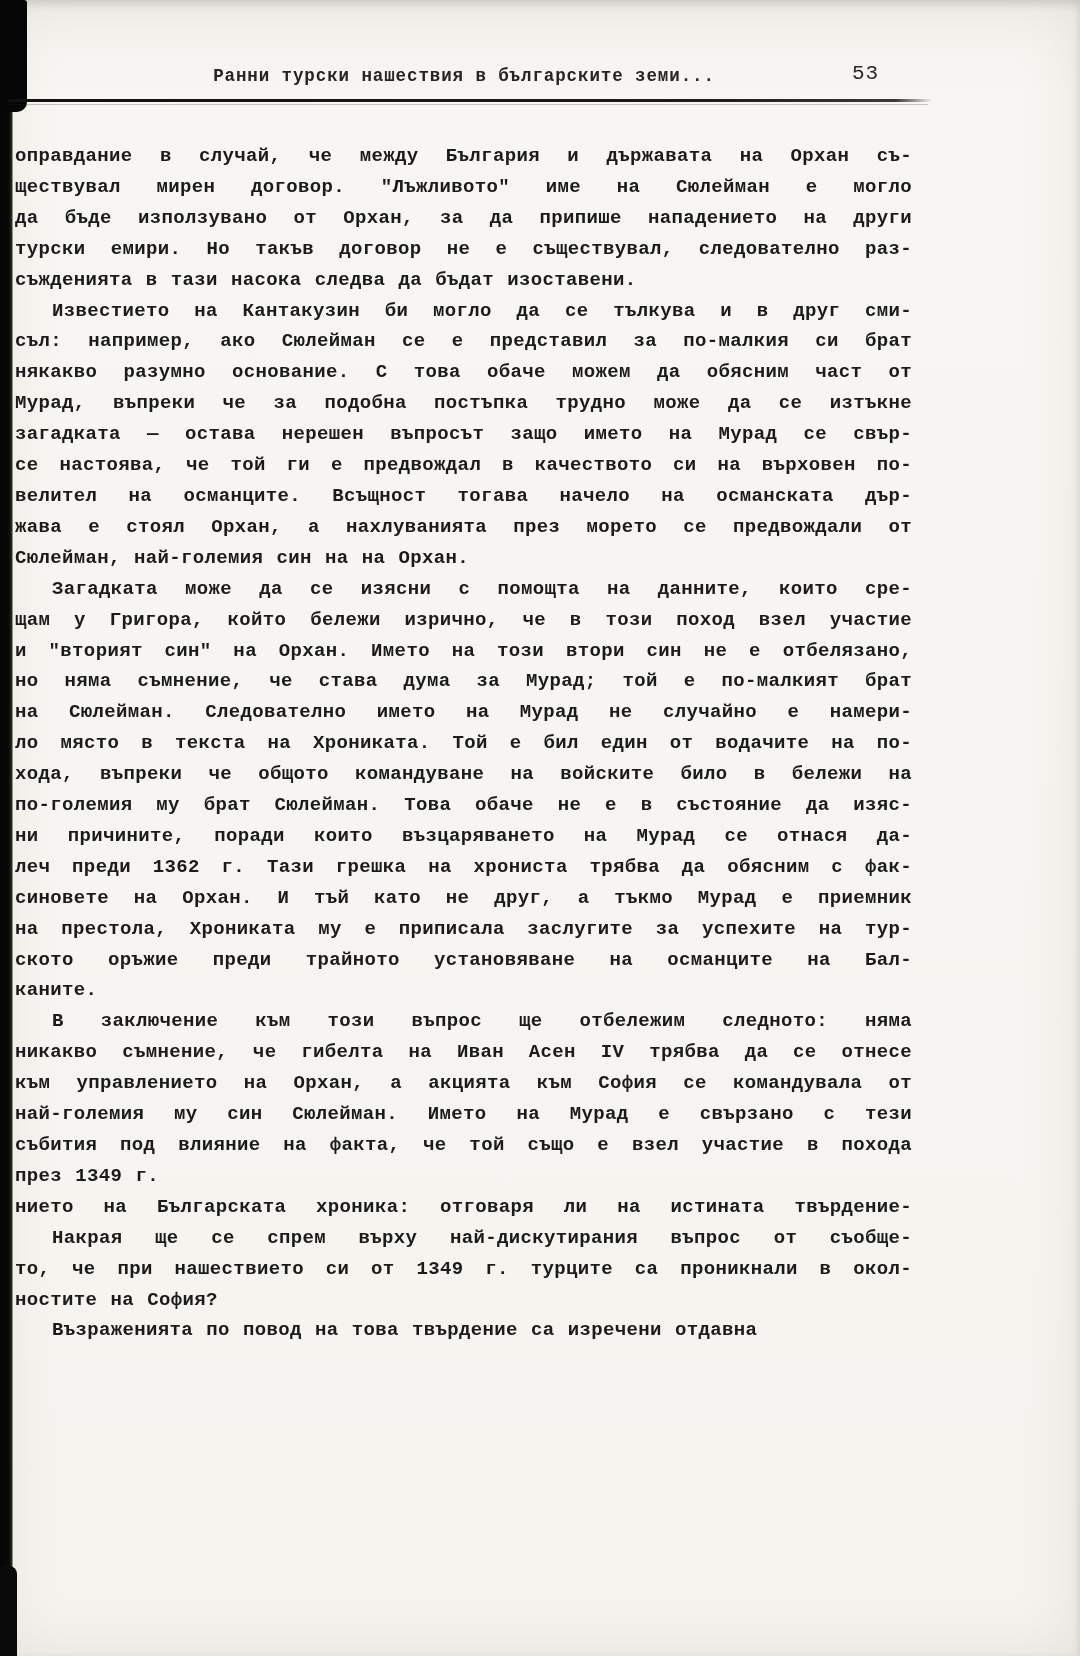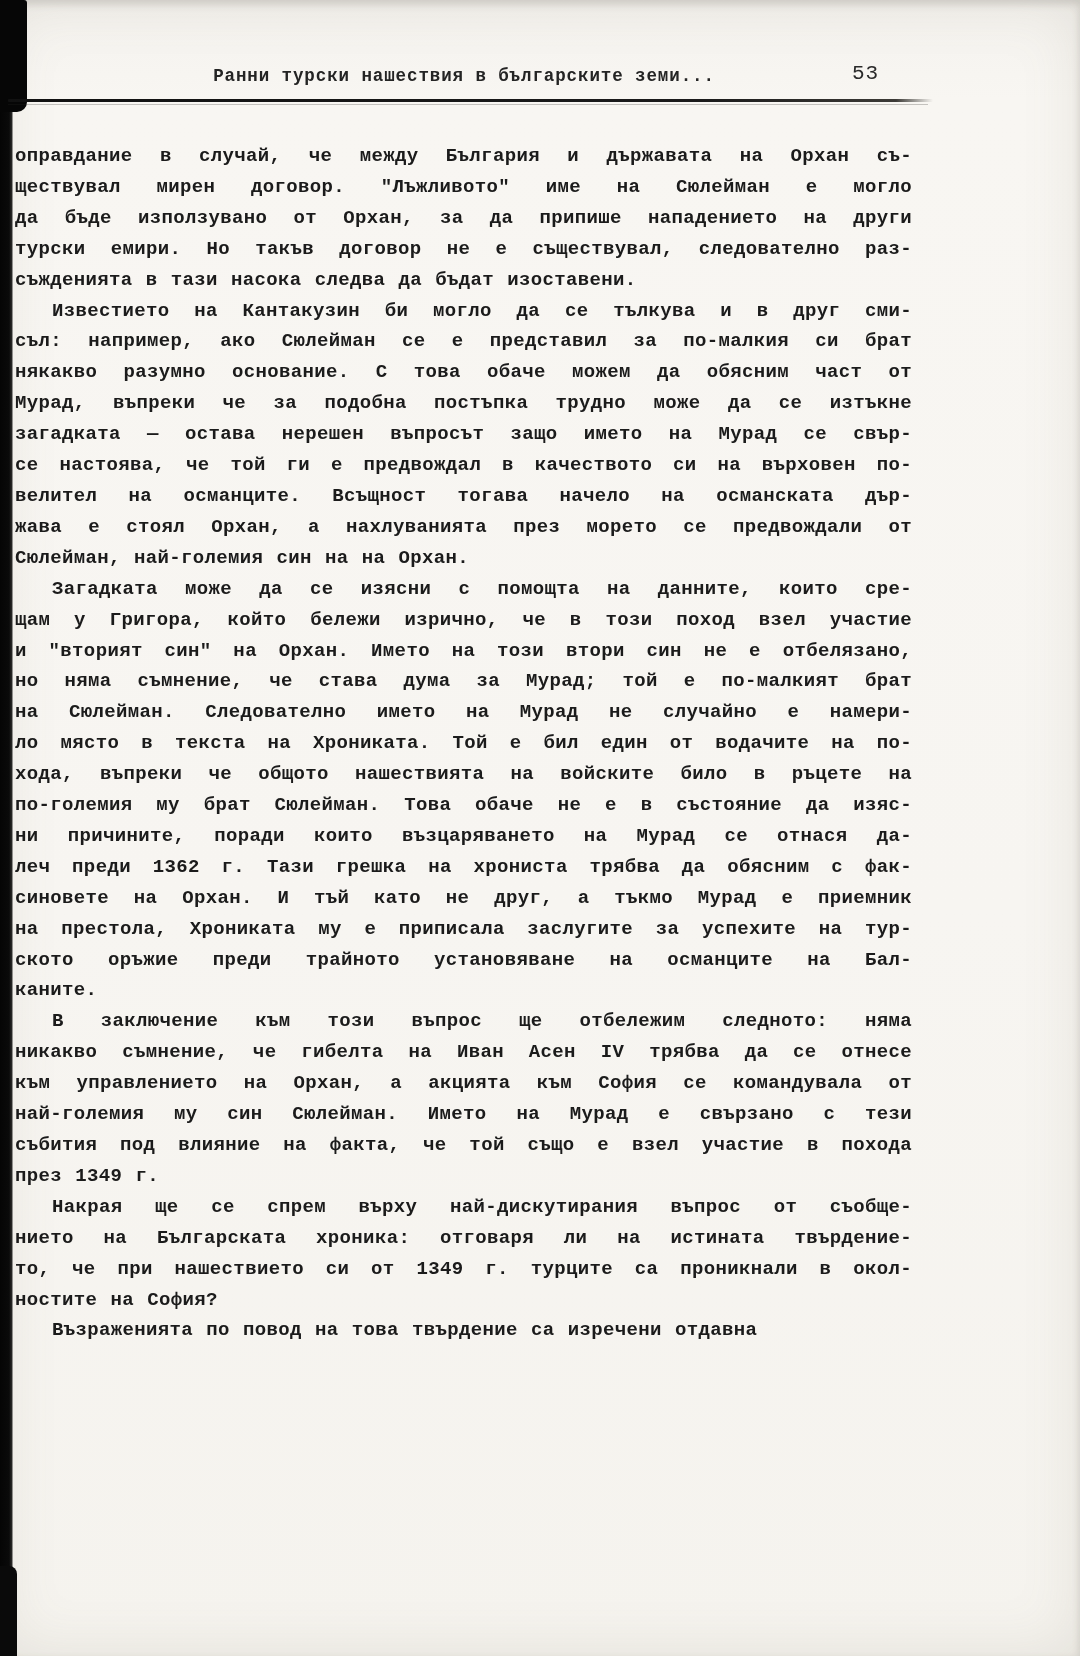--- a/index.html
+++ b/index.html
@@ -121,40 +121,40 @@
         <div class="line">жава е стоял Орхан, а нахлуванията през морето се предвождали от</div>
         <div class="line last">Сюлейман, най-големия син на на Орхан.</div>
       </div>
       <div class="para">
         <div class="line indent">Загадката може да се изясни с помощта на данните, които сре-</div>
         <div class="line">щам у Григора, който бележи изрично, че в този поход взел участие</div>
         <div class="line">и "вторият син" на Орхан. Името на този втори син не е отбелязано,</div>
         <div class="line">но няма съмнение, че става дума за Мурад; той е по-малкият брат</div>
         <div class="line">на Сюлейман. Следователно името на Мурад не случайно е намери-</div>
         <div class="line">ло място в текста на Хрониката. Той е бил един от водачите на по-</div>
-        <div class="line">хода, въпреки че общото нашествията на войските било в ръцете на</div>
+        <div class="line">хода, въпреки че общото командуване на войските било в бележи на</div>
         <div class="line">по-големия му брат Сюлейман. Това обаче не е в състояние да изяс-</div>
         <div class="line">ни причините, поради които възцаряването на Мурад се отнася да-</div>
         <div class="line">леч преди 1362 г. Тази грешка на хрониста трябва да обясним с фак-</div>
         <div class="line">синовете на Орхан. И тъй като не друг, а тъкмо Мурад е приемник</div>
         <div class="line">на престола, Хрониката му е приписала заслугите за успехите на тур-</div>
         <div class="line">ското оръжие преди трайното установяване на османците на Бал-</div>
         <div class="line last">каните.</div>
       </div>
       <div class="para">
         <div class="line indent">В заключение към този въпрос ще отбележим следното: няма</div>
         <div class="line">никакво съмнение, че гибелта на Иван Асен IV трябва да се отнесе</div>
         <div class="line">към управлението на Орхан, а акцията към София се командувала от</div>
         <div class="line">най-големия му син Сюлейман. Името на Мурад е свързано с тези</div>
         <div class="line">събития под влияние на факта, че той също е взел участие в похода</div>
         <div class="line last">през 1349 г.</div>
       </div>
       <div class="para">
+        <div class="line">нието на Българската хроника: отговаря ли на истината твърдение-</div>
         <div class="line indent">Накрая ще се спрем върху най-дискутирания въпрос от съобще-</div>
-        <div class="line">нието на Българската хроника: отговаря ли на истината твърдение-</div>
         <div class="line">то, че при нашествието си от 1349 г. турците са проникнали в окол-</div>
         <div class="line last">ностите на София?</div>
       </div>
       <div class="para">
         <div class="line indent last">Възраженията по повод на това твърдение са изречени отдавна</div>
       </div>
     </div>
 </div>
 
 </body></html>

